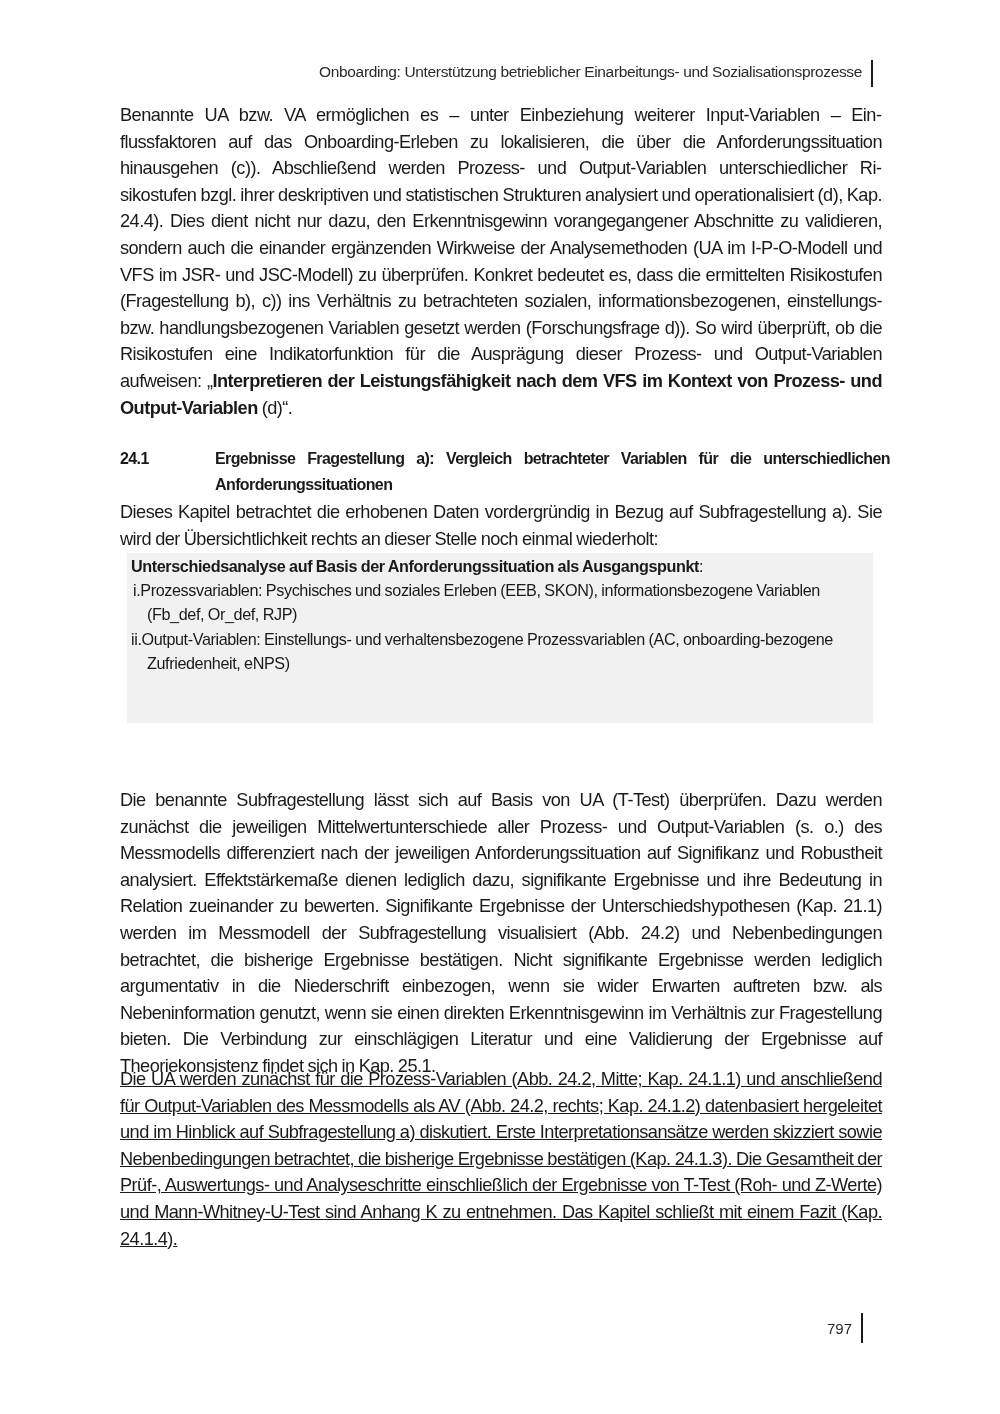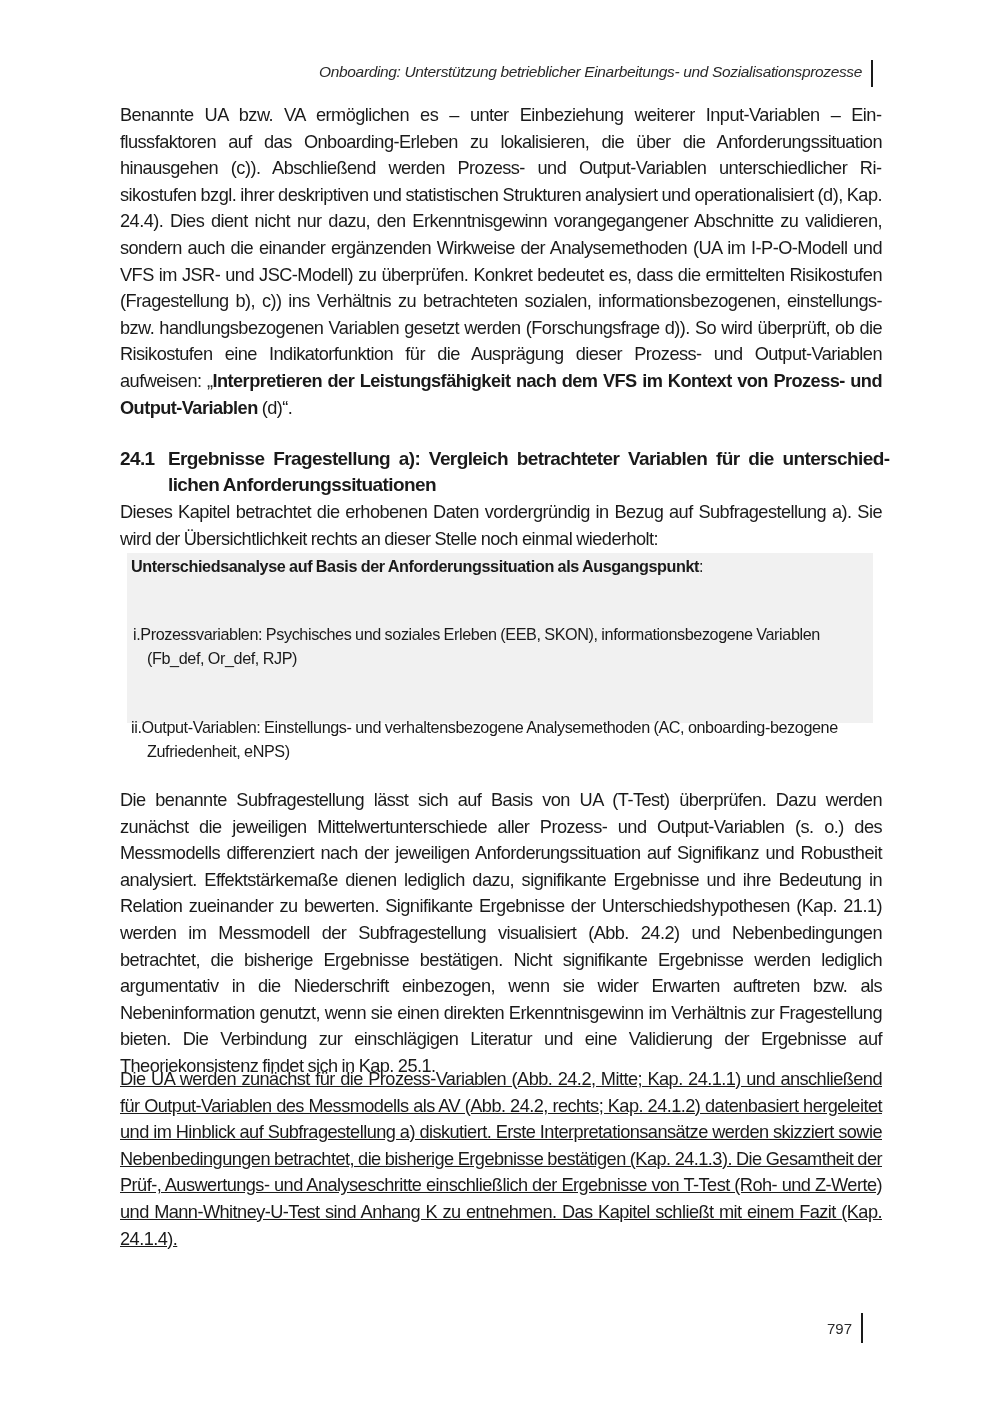--- a/index.html
+++ b/index.html
@@ -21,21 +21,20 @@
       width: 1000px; height: 1414px;
     }
     .running-header {
       position: absolute;
       top: 63px;
       right: 138px;
       font-size: 15.5px;
       letter-spacing: -0.35px;
       color: #2a2a2a;
       white-space: nowrap;
-      font-style: italic;
     }
     .header-rule {
       position: absolute;
       left: 871px;
       top: 60px;
       width: 2px;
       height: 27px;
       background: #1a1a1a;
     }
     .body-block {
@@ -49,50 +48,49 @@
       text-align: justify;
       hyphens: manual;
     }
     .body-block p { margin: 0; }
     .p1 { top: 102px; }
     .heading {
       position: absolute;
       top: 446px;
       left: 120px;
       width: 770px;
-      font-size: 19px;
+      font-size: 16px;
       font-weight: bold;
       line-height: 26px;
       letter-spacing: -0.6px;
       word-spacing: -0.5px;
       display: flex;
     }
     .heading .num { width: 48px; flex: none; }
-    .heading .title { flex: 1; text-align: justify; }
+    .heading .title { flex: 1; text-align: justify; margin-left: 47px; }
     .p2 { top: 499px; }
     .callout {
       position: absolute;
       top: 553px;
       left: 127px;
       width: 746px;
       height: 170px;
       background: #f1f1f1;
       font-size: 16.2px;
       line-height: 24.2px;
       letter-spacing: -0.4px;
       word-spacing: -0.4px;
       box-sizing: border-box;
       padding: 1px 4px 0 4px;
     }
     .callout .c-title { font-weight: bold; }
     .callout .c-item {
       position: relative;
       padding-left: 16px;
       text-indent: -14px;
-      margin-top: 44px;
     }
     .callout .c-item.two { text-indent: -16px; }
     .p3 { top: 747px; margin-top: 40px; }
     .p4 { top: 1066px; text-decoration: underline; }
     .page-number {
       position: absolute;
       top: 1320px;
       right: 148px;
       font-size: 15px;
       color: #2a2a2a;
@@ -124,21 +122,21 @@
     <span class="title">Ergebnisse Fragestellung a): Vergleich betrachteter Variablen für die unterschied­lichen Anforderungssituationen</span>
   </div>
 
   <div class="body-block p2">
     <p>Dieses Kapitel betrachtet die erhobenen Daten vordergründig in Bezug auf Subfragestellung a). Sie wird der Übersichtlichkeit rechts an dieser Stelle noch einmal wiederholt:</p>
   </div>
 
   <div class="callout">
     <div><span class="c-title">Unterschiedsanalyse auf Basis der Anforderungssituation als Ausgangspunkt</span><span>:</span></div>
     <div class="c-item"><span>i.</span><span>Prozessvariablen: Psychisches und soziales Erleben (EEB, SKON), informationsbezogene Vari­ablen (Fb_def, Or_def, RJP)</span></div>
-    <div class="c-item two"><span>ii.</span><span>Output-Variablen: Einstellungs- und verhaltensbezogene Analysemethoden (AC, onboarding-be­zogene Zufriedenheit, eNPS)</span></div>
+    <div class="c-item two"><span>ii.</span><span>Output-Variablen: Einstellungs- und verhaltensbezogene Prozessvariablen (AC, onboarding-be­zogene Zufriedenheit, eNPS)</span></div>
   </div>
 
   <div class="body-block p3">
     <p>Die benannte Subfragestellung lässt sich auf Basis von UA (T-Test) überprüfen. Dazu werden zunächst die jeweiligen Mittelwertunterschiede aller Prozess- und Output-Variablen (s. o.) des Messmodells differenziert nach der jeweiligen Anforderungssituation auf Signifikanz und Ro­bustheit analysiert. Effektstärkemaße dienen lediglich dazu, signifikante Ergebnisse und ihre Bedeutung in Relation zueinander zu bewerten. Signifikante Ergebnisse der Unterschiedshy­pothesen (Kap. 21.1) werden im Messmodell der Subfragestellung visualisiert (Abb. 24.2) und Nebenbedingungen betrachtet, die bisherige Ergebnisse bestätigen. Nicht signifikante Ergeb­nisse werden lediglich argumentativ in die Niederschrift einbezogen, wenn sie wider Erwarten auftreten bzw. als Nebeninformation genutzt, wenn sie einen direkten Erkenntnisgewinn im Verhältnis zur Fragestellung bieten. Die Verbindung zur einschlägigen Literatur und eine Vali­dierung der Ergebnisse auf Theoriekonsistenz findet sich in Kap. 25.1.</p>
   </div>
 
   <div class="body-block p4">
     <p>Die UA werden zunächst für die Prozess-Variablen (Abb. 24.2, Mitte; Kap. 24.1.1) und an­schließend für Output-Variablen des Messmodells als AV (Abb. 24.2, rechts; Kap. 24.1.2) da­tenbasiert hergeleitet und im Hinblick auf Subfragestellung a) diskutiert. Erste Interpretations­ansätze werden skizziert sowie Nebenbedingungen betrachtet, die bisherige Ergebnisse be­stätigen (Kap. 24.1.3). Die Gesamtheit der Prüf-, Auswertungs- und Analyseschritte ein­schließlich der Ergebnisse von T-Test (Roh- und Z-Werte) und Mann-Whitney-U-Test sind An­hang K zu entnehmen. Das Kapitel schließt mit einem Fazit (Kap. 24.1.4).</p>
   </div>
 

